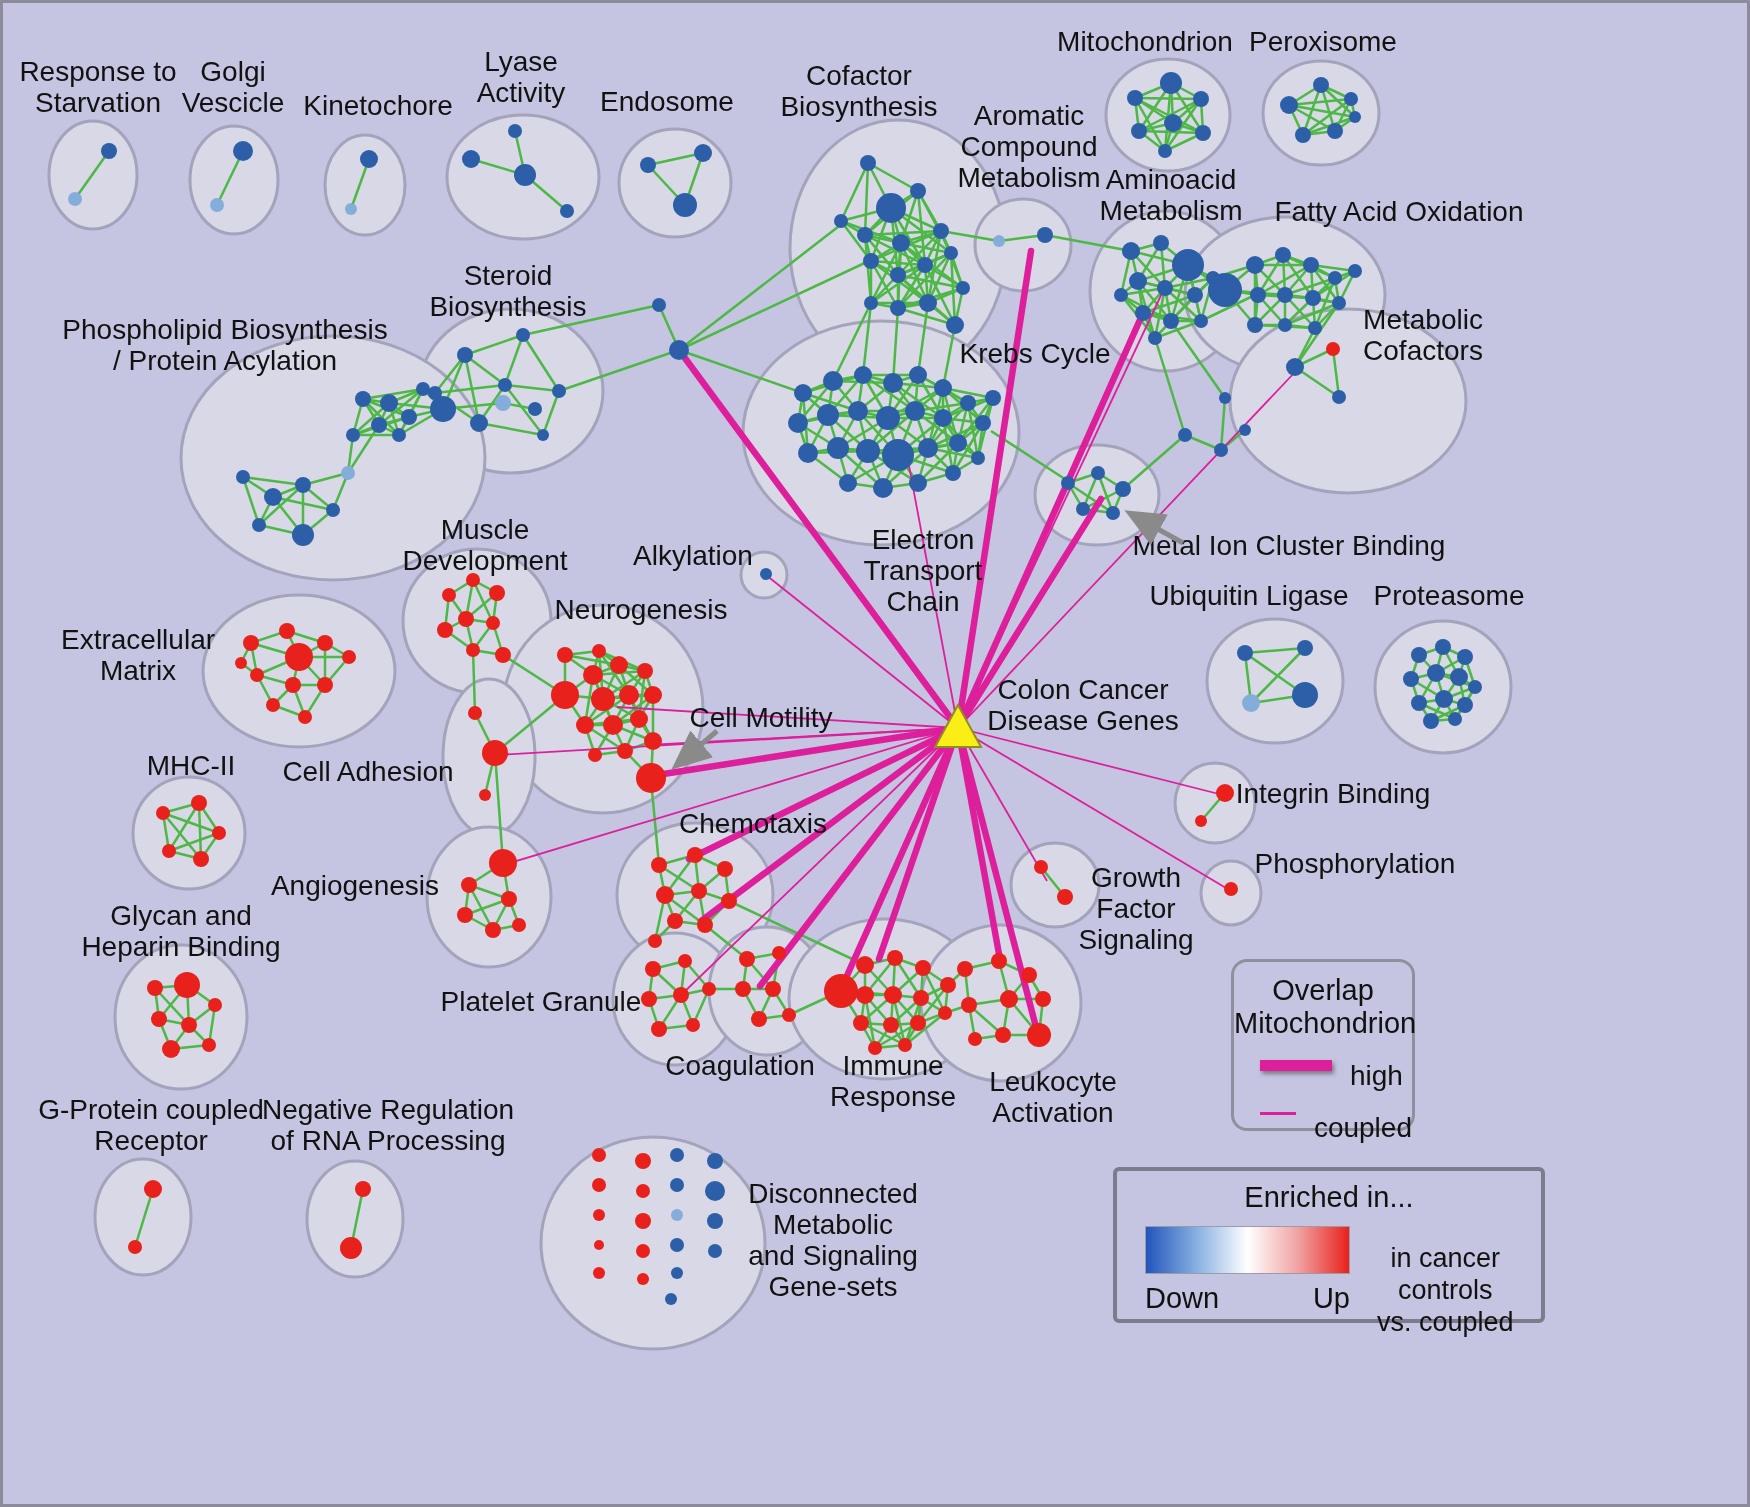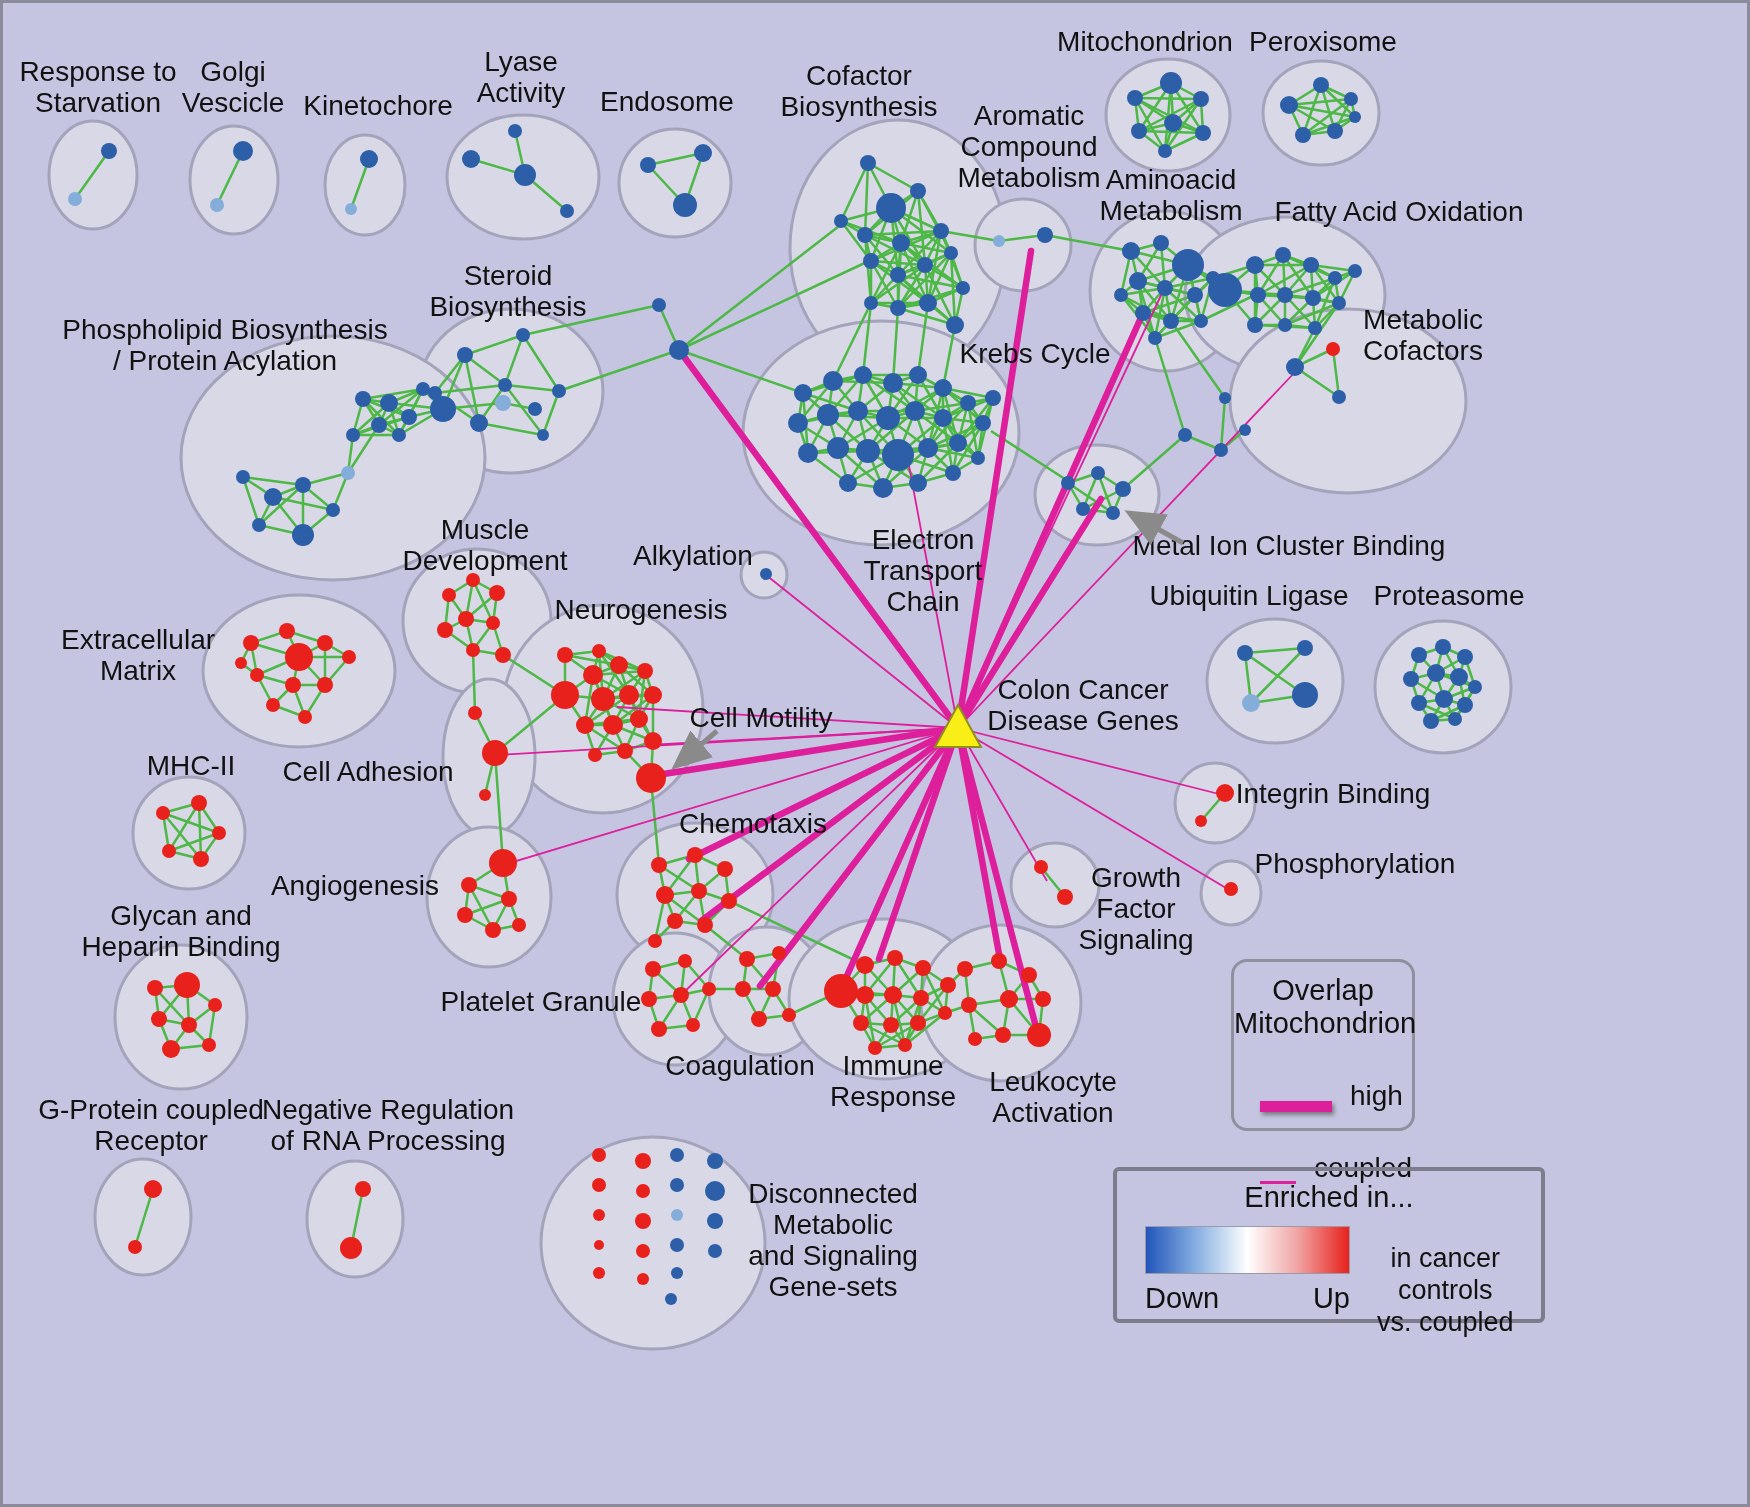--- a/index.html
+++ b/index.html
@@ -3,21 +3,21 @@
 <meta charset="utf-8">
 <style>
   html,body{margin:0;padding:0;}
   body{font-family:"Liberation Sans",sans-serif;background:#9a9aae;}
   #stage{position:relative;width:1750px;height:1507px;background:#c5c5e1;border:3px solid #8b8b9b;box-sizing:border-box;overflow:hidden;}
   #network-svg{position:absolute;left:0;top:0;}
   svg text{font-family:"Liberation Sans",sans-serif;fill:#111;}
   .legend{position:absolute;box-sizing:border-box;color:#111;}
   .legend.overlap{left:1228px;top:956px;width:184px;height:172px;border:3px solid #8f8f9e;border-radius:16px;}
   .lg-title{margin-top:12px;text-align:center;font-size:29px;line-height:33px;}
-  .lg-row{display:flex;align-items:flex-end;margin:40px 0 0 26px;gap:18px;}
+  .lg-row{display:flex;align-items:flex-start;margin:20px 0 0 26px;gap:18px;}
   .swatch{display:inline-block;width:72px;}
   .swatch.high{height:11px;box-shadow:2px 3px 4px rgba(80,80,80,.65);}
   .swatch.moderate{height:3px;}
   .lg-label{font-size:28px;}
   .legend.enriched{left:1110px;top:1164px;width:432px;height:156px;border:4px solid #7c7c8c;border-radius:6px;}
   .lg-title2{margin-top:10px;text-align:center;font-size:29px;}
   .enr-body{display:flex;padding:0 0 0 28px;margin-top:12px;align-items:flex-start;}
   .enr-left{width:210px;}
   .gradient-bar{width:205px;height:48px;border:1px solid #9a9aa8;box-sizing:border-box;}
   .enr-ends{display:flex;justify-content:space-between;width:205px;margin-top:8px;font-size:29px;align-items:flex-end;}

